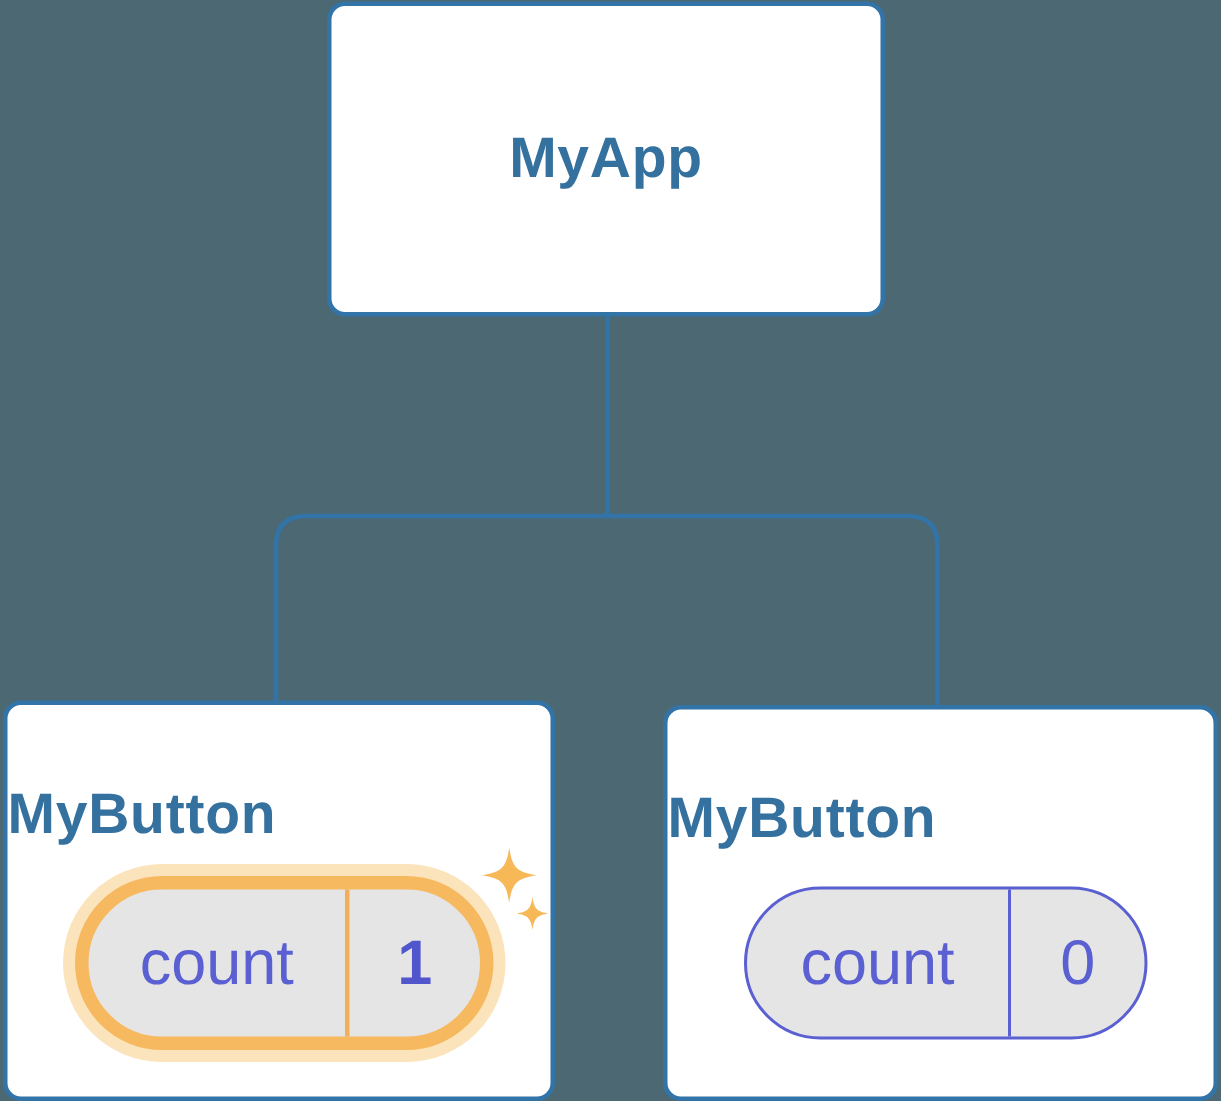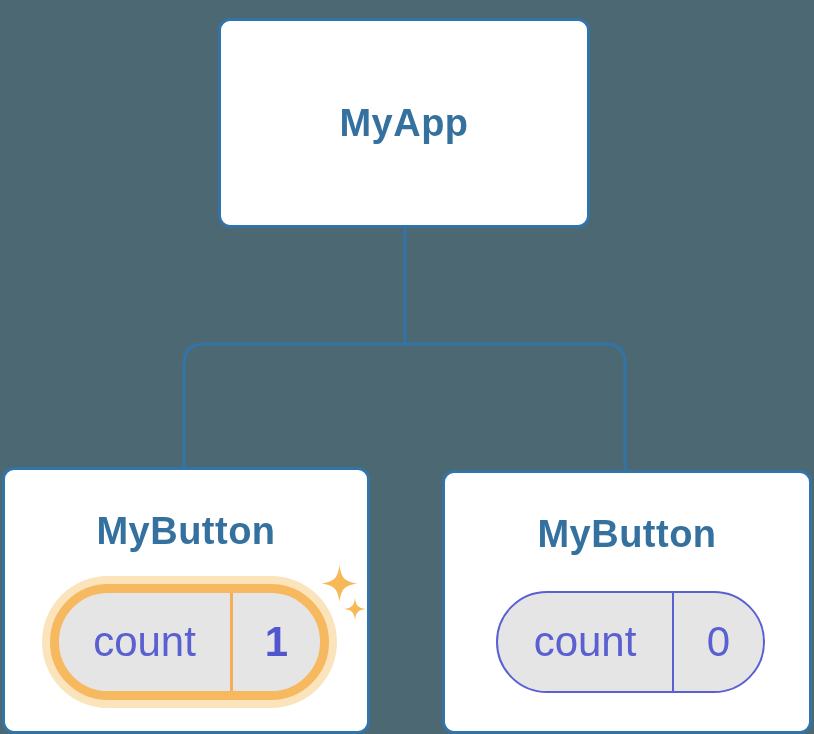--- a/index.html
+++ b/index.html
@@ -14,34 +14,34 @@
   .connector-svg { position: absolute; left: 0; top: 0; width: 814px; height: 734px; }
   .connector-svg path { fill: none; stroke: var(--line, #3273a8); stroke-width: 3; }
 
   .node {
     position: absolute;
     box-sizing: border-box;
     background: var(--card-bg, #ffffff);
     border: 3px solid var(--node-border, #3273a8);
     border-radius: 12px;
   }
-  .node-app  { left: 218px; top: 18px;   width: 372px; height: 210px;
+  .node-app  { left: 218px; top: 1px;   width: 372px; height: 210px;
                display: flex; align-items: center; justify-content: center; }
   .node-left { left: 2px;   top: 467px; width: 368px; height: 267px; }
   .node-right{ left: 442px; top: 470px; width: 370px; height: 264px; }
 
   .node-label {
     color: var(--node-text, #35719e);
     font-size: 38px; font-weight: 700;
     letter-spacing: 0.5px;
     white-space: nowrap;
   }
   .node-left .node-label, .node-right .node-label {
-    position: absolute; left: 0; top: 40px; width: 100%;
-    text-align: center;
+    position: absolute; left: 0; top: 52px; width: 100%;
+    text-align: left;
   }
 
   .pill {
     position: absolute;
     display: flex; align-items: stretch;
     background: #e5e5e5;
   }
   .pill-highlight {
     left: 45px; top: 114px;
     width: 261px; height: 98px;

